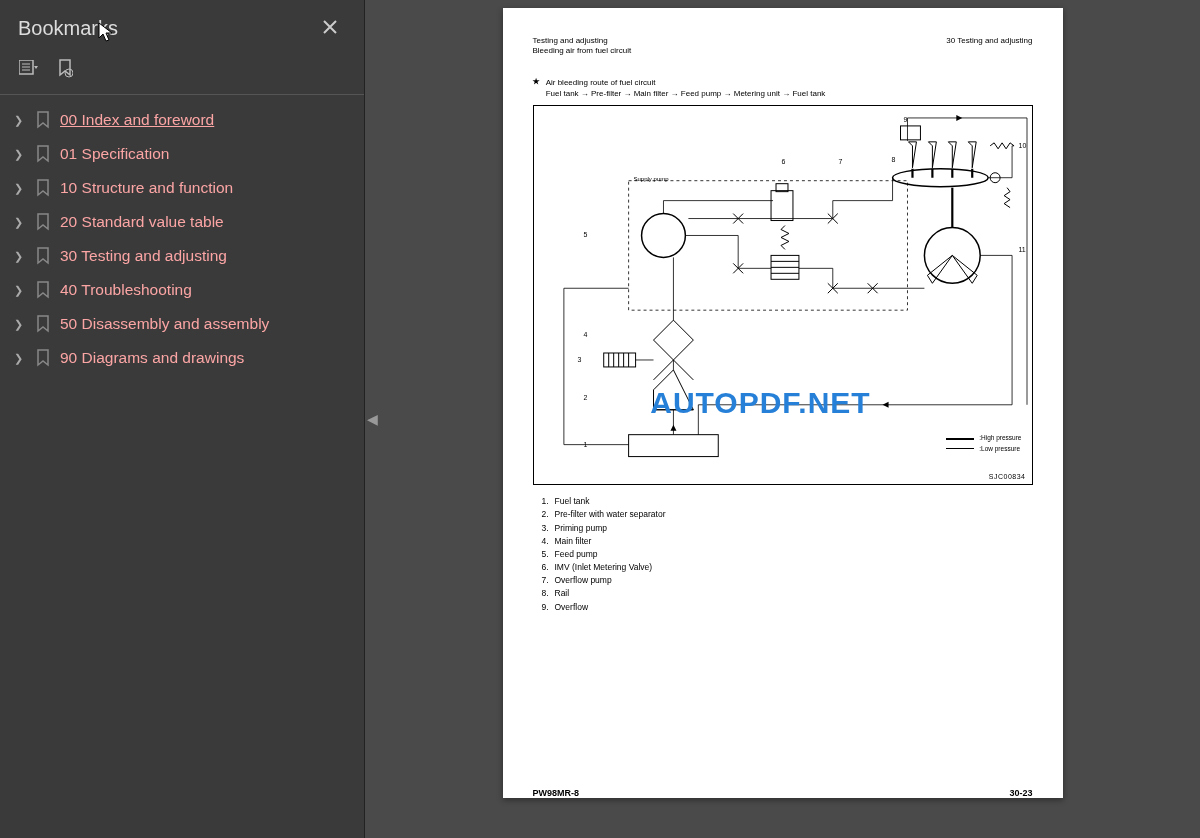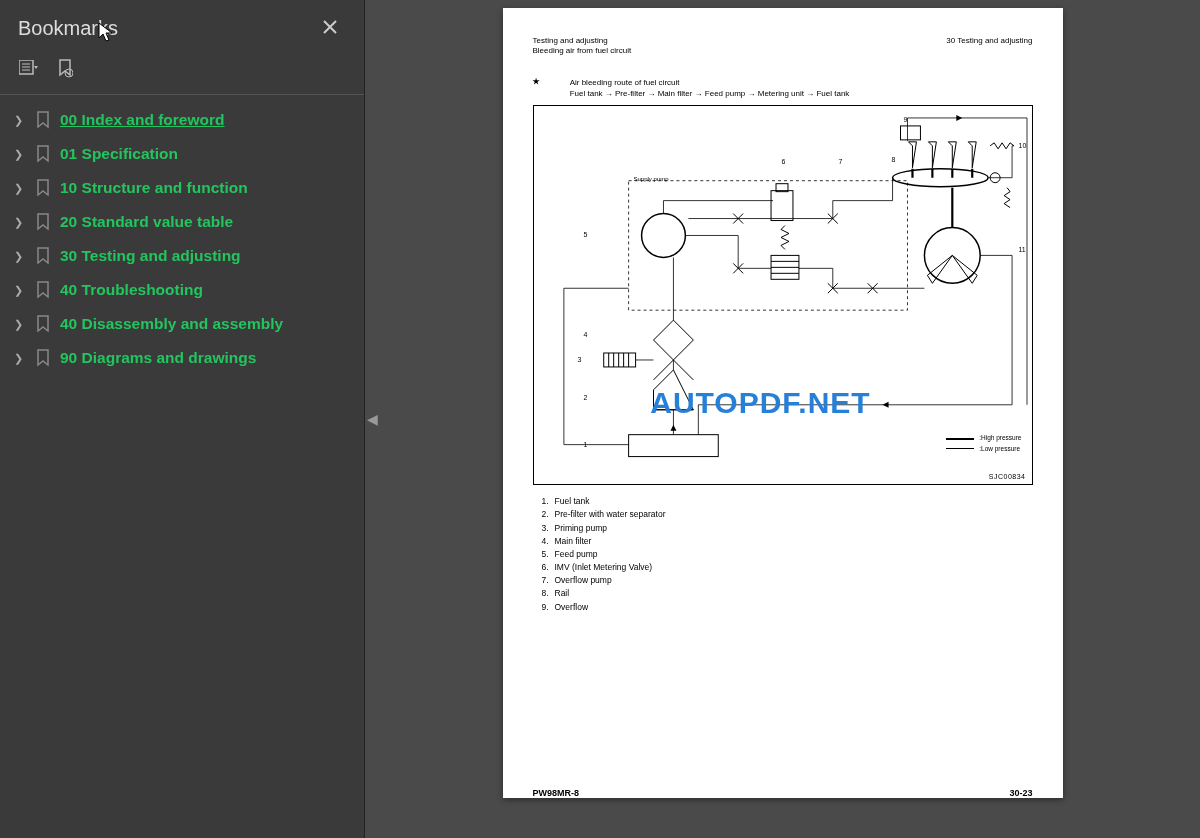--- a/index.html
+++ b/index.html
@@ -68,22 +68,22 @@
   font-size: 11px;
 }
 .bookmark-icon {
   width: 16px;
   height: 20px;
   display: flex;
   align-items: center;
 }
 .bookmark-label {
   font-size: 15.5px;
-  color: #22c55e;
-  font-weight: 700;
+  color: #fca5a5;
+  font-weight: 400;
 }
 .bookmark-label.active { text-decoration: underline; }
 
 .content-area {
   flex: 1;
   background: #4a4a4a;
   position: relative;
   display: flex;
   justify-content: center;
   align-items: flex-start;
@@ -116,21 +116,21 @@
   font-size: 8px;
 }
 .page-header-left { line-height: 1.3; }
 .bullet-star {
   margin-top: 20px;
   font-size: 8px;
   display: flex;
   gap: 6px;
 }
 .bullet-star .star { font-weight: bold; }
-.bullet-content { line-height: 1.4; margin-left: 24px; }
+.bullet-content { line-height: 1.4; }
 .diagram-box {
   border: 1px solid #000;
   height: 380px;
   margin-top: 6px;
   position: relative;
   overflow: hidden;
 }
 .watermark {
   position: absolute;
   top: 50%;
@@ -280,21 +280,21 @@
         </span>
       <span class="bookmark-label">40 Troubleshooting</span>
     </div>
     <div class="bookmark-item">
       <span class="chevron">❯</span>
       <span class="bookmark-icon">
           <svg width="14" height="18" viewBox="0 0 14 18">
             <path d="M2 1 L12 1 L12 16 L7 12 L2 16 Z" fill="none" stroke="#888" stroke-width="1.5"></path>
           </svg>
         </span>
-      <span class="bookmark-label">40 Disassembly and assembly</span>
+      <span class="bookmark-label">50 Disassembly and assembly</span>
     </div>
     <div class="bookmark-item">
       <span class="chevron">❯</span>
       <span class="bookmark-icon">
           <svg width="14" height="18" viewBox="0 0 14 18">
             <path d="M2 1 L12 1 L12 16 L7 12 L2 16 Z" fill="none" stroke="#888" stroke-width="1.5"></path>
           </svg>
         </span>
       <span class="bookmark-label">90 Diagrams and drawings</span>
     </div>

